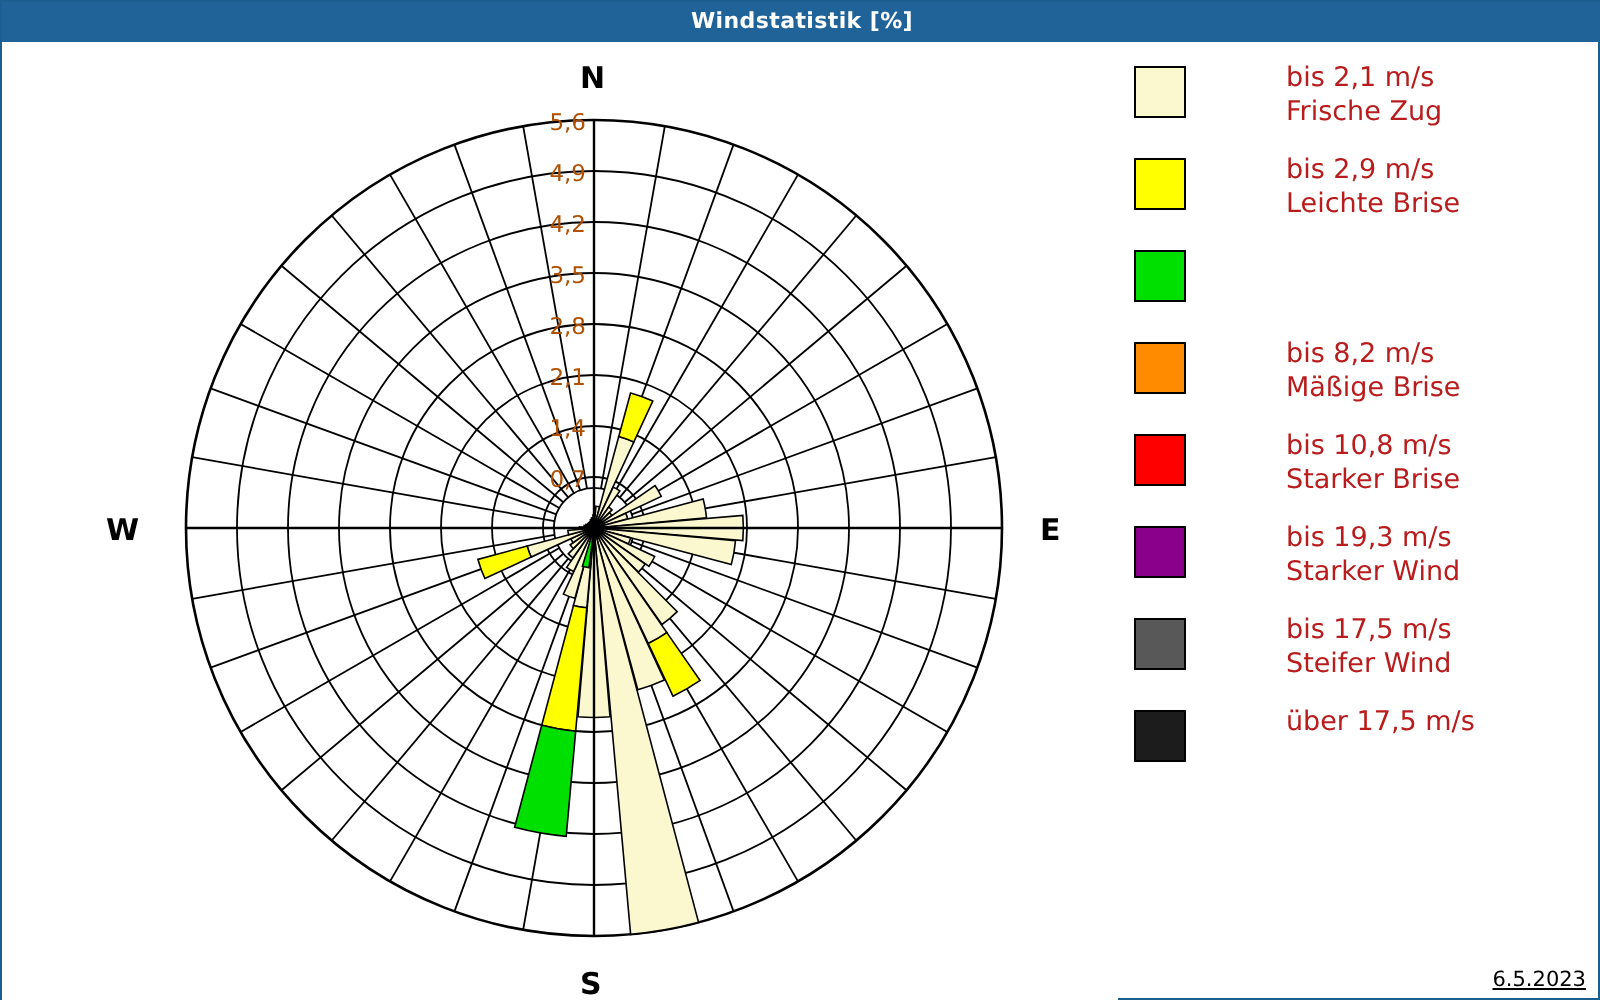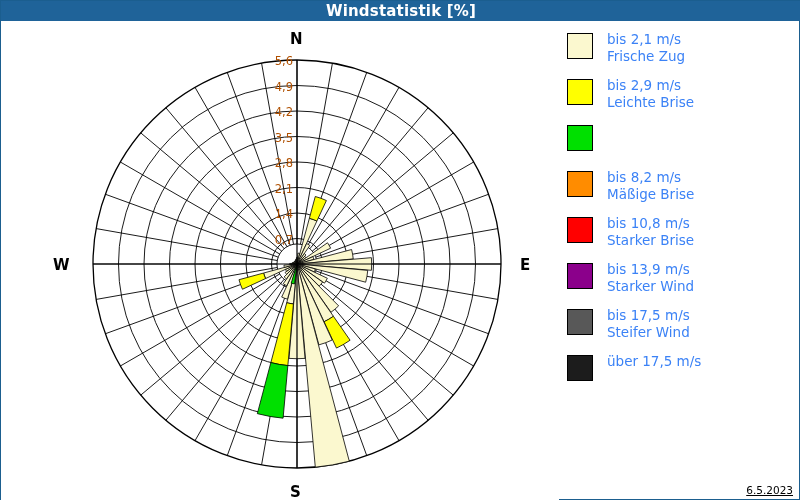--- a/index.html
+++ b/index.html
@@ -4,28 +4,28 @@
 <style>
   html,body{margin:0;padding:0;}
   body{
     width:800px;height:500px;overflow:hidden;
     font-family:"DejaVu Sans","Liberation Sans",sans-serif;
     background:#ffffff;
   }
   #app{position:relative;width:800px;height:500px;box-sizing:border-box;
        border:1px solid #1b5e8f;background:#ffffff;}
   #titlebar{position:absolute;left:0;top:0;width:800px;height:20px;
-            background:#1f6399;color:#ffffff;font-size:15px;line-height:20px;
+            background:#1f6399;color:#ffffff;font-size:11px;line-height:20px;
             text-align:center;font-weight:bold;letter-spacing:.2px;}
   #plotarea{position:absolute;left:0;top:20px;width:558px;height:479px;background:#fff;}
   #legend{position:absolute;left:566px;top:30px;width:230px;}
   .leg-row{display:flex;align-items:flex-start;margin-bottom:6px;height:40px;}
   .leg-swatch{width:26px;height:26px;border:1px solid #000;margin-right:14px;
               margin-top:2px;flex:0 0 auto;box-sizing:border-box;}
-  .leg-text{font-size:13.5px;line-height:17px;color:#3b82f6;}
+  .leg-text{font-size:13.5px;line-height:17px;color:#b91c1c;margin-left:36px;}
   .leg-text div{white-space:nowrap;}
   #datestamp{position:absolute;right:6px;bottom:3px;font-size:10.5px;color:#000;text-decoration:underline;}
   .compass{position:absolute;font-size:15px;font-weight:bold;color:#000;}
   svg{display:block;}
   text{font-family:"DejaVu Sans","Liberation Sans",sans-serif;}
 </style>
 </head>
 <body>
 
 <div id="app">
@@ -176,21 +176,21 @@
       <div class="leg-row">
         <div class="leg-swatch" style="background: rgb(255, 0, 0);"></div>
         <div class="leg-text">
           <div>bis 10,8 m/s</div>
           <div>Starker Brise</div>
         </div>
       </div>
       <div class="leg-row">
         <div class="leg-swatch" style="background: rgb(139, 0, 139);"></div>
         <div class="leg-text">
-          <div>bis 13,9 m/s</div>
+          <div>bis 19,3 m/s</div>
           <div>Starker Wind</div>
         </div>
       </div>
       <div class="leg-row">
         <div class="leg-swatch" style="background: rgb(88, 88, 88);"></div>
         <div class="leg-text">
           <div>bis 17,5 m/s</div>
           <div>Steifer Wind</div>
         </div>
       </div>

